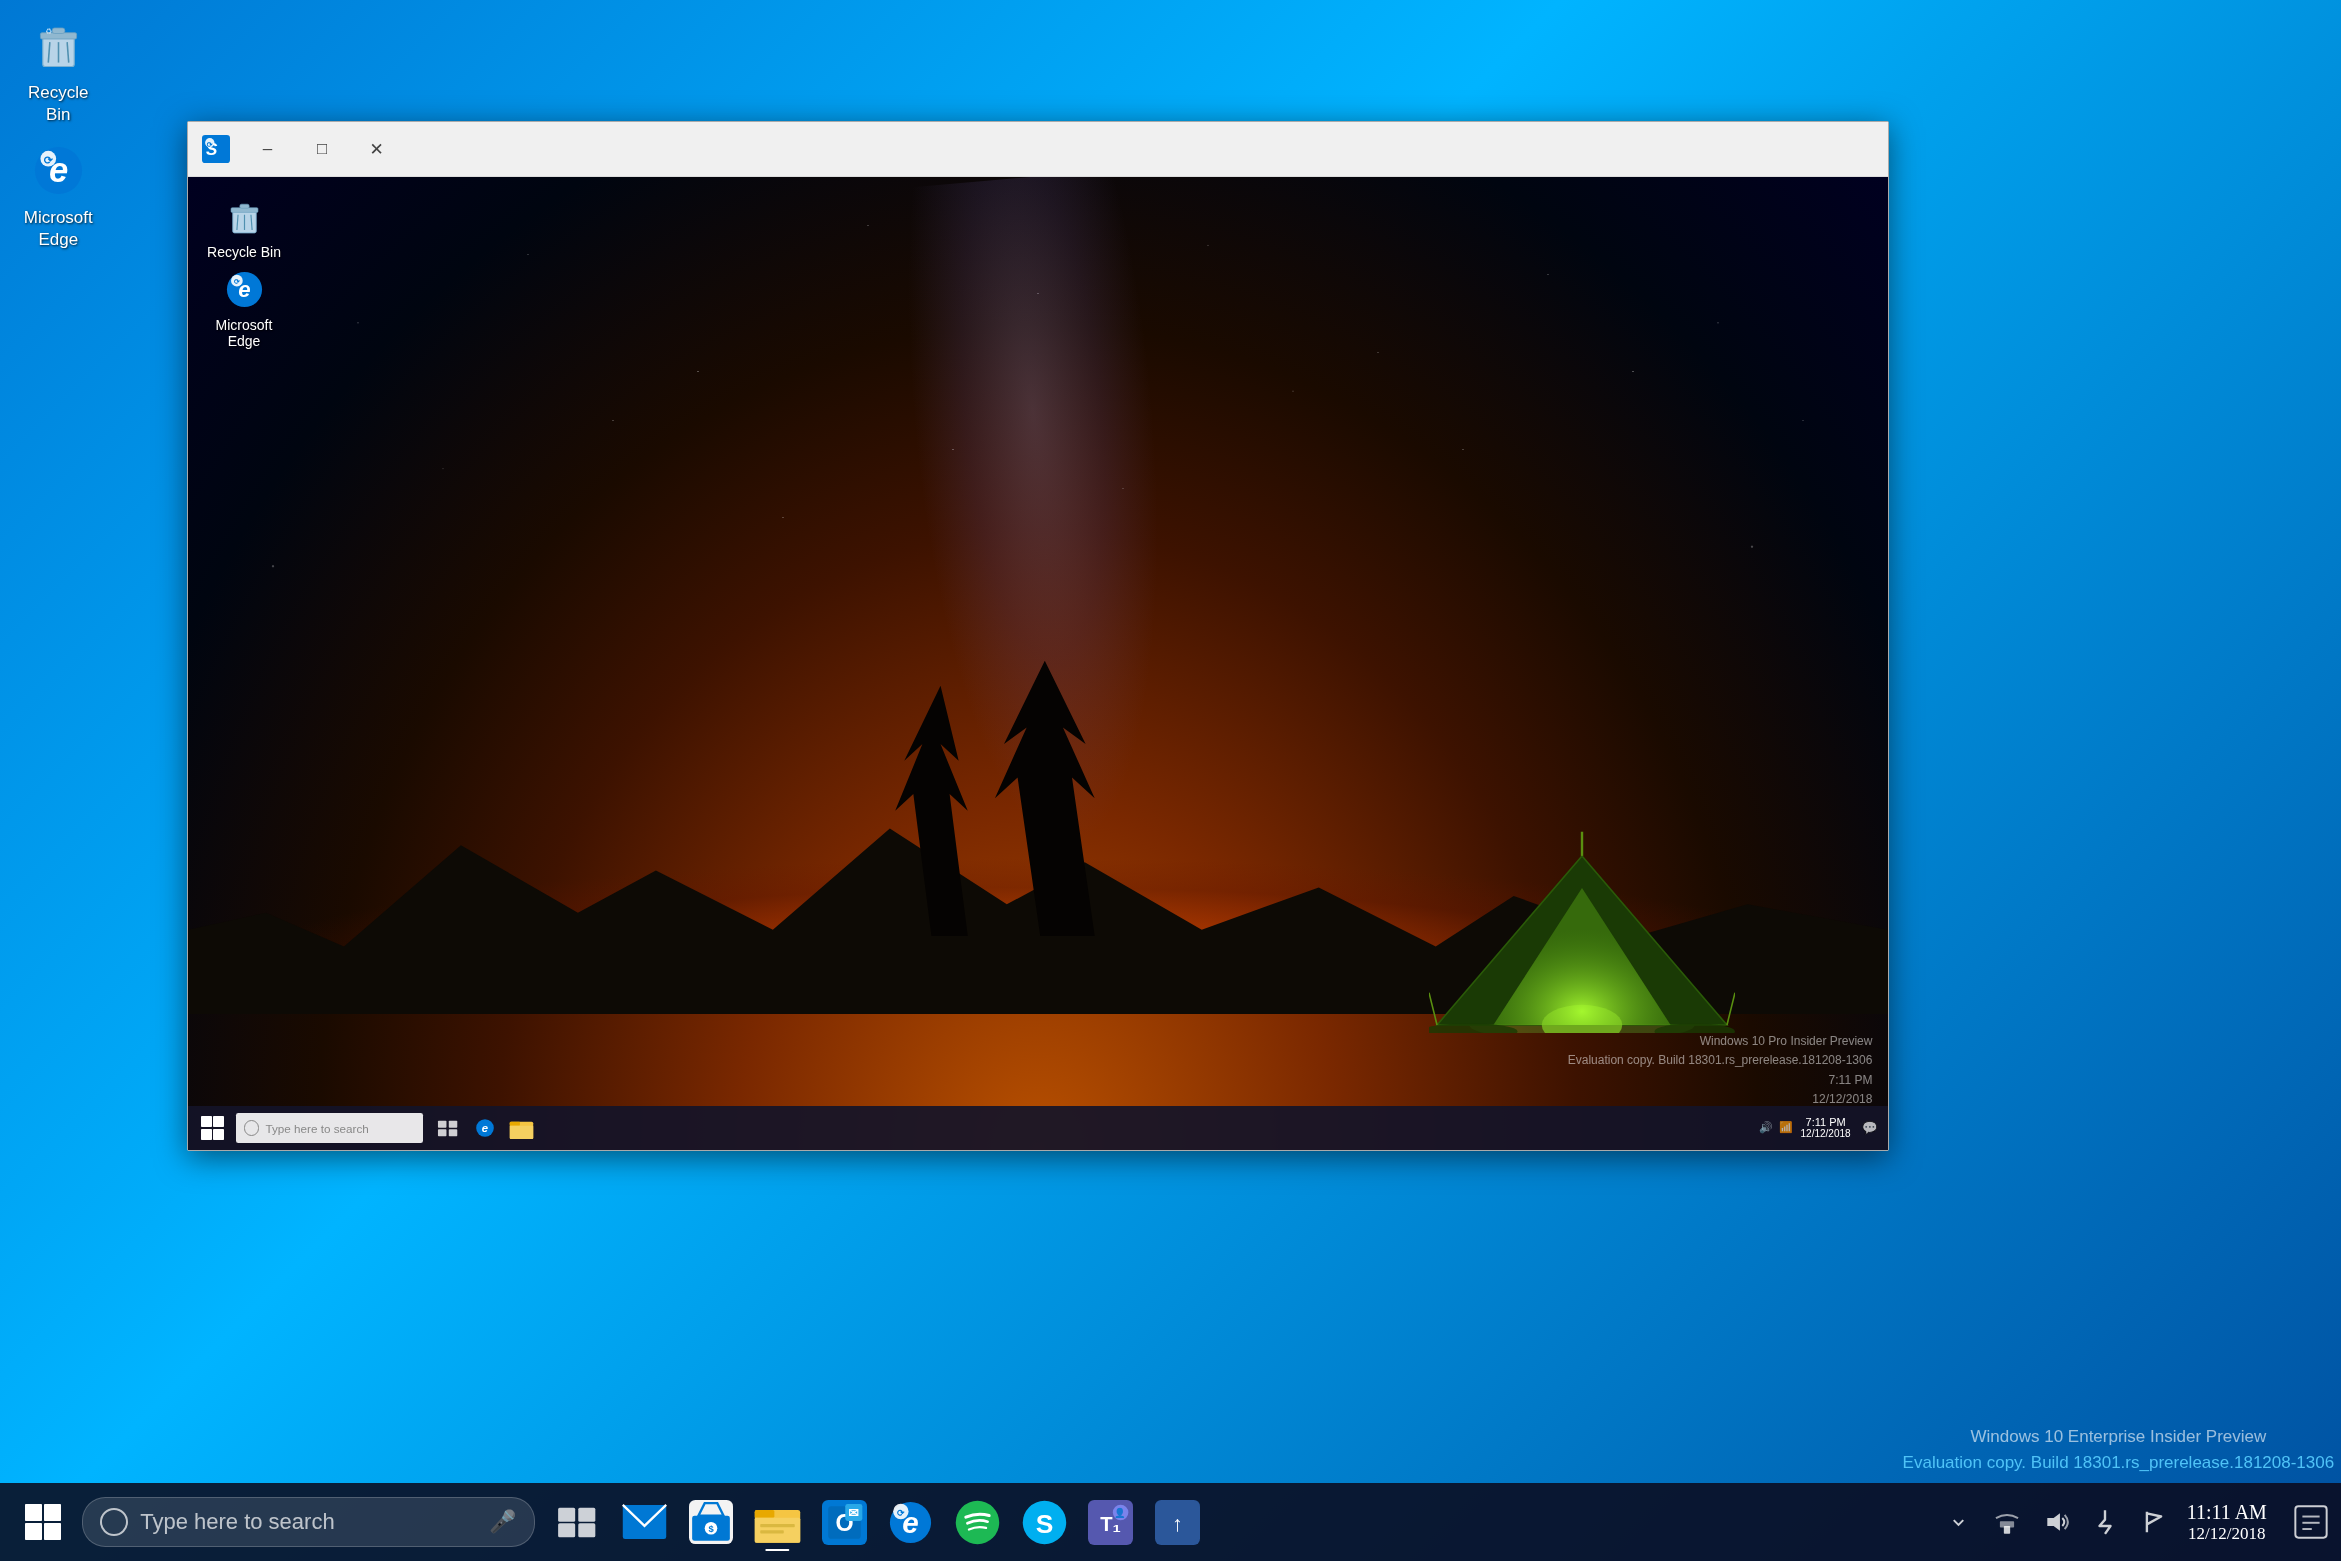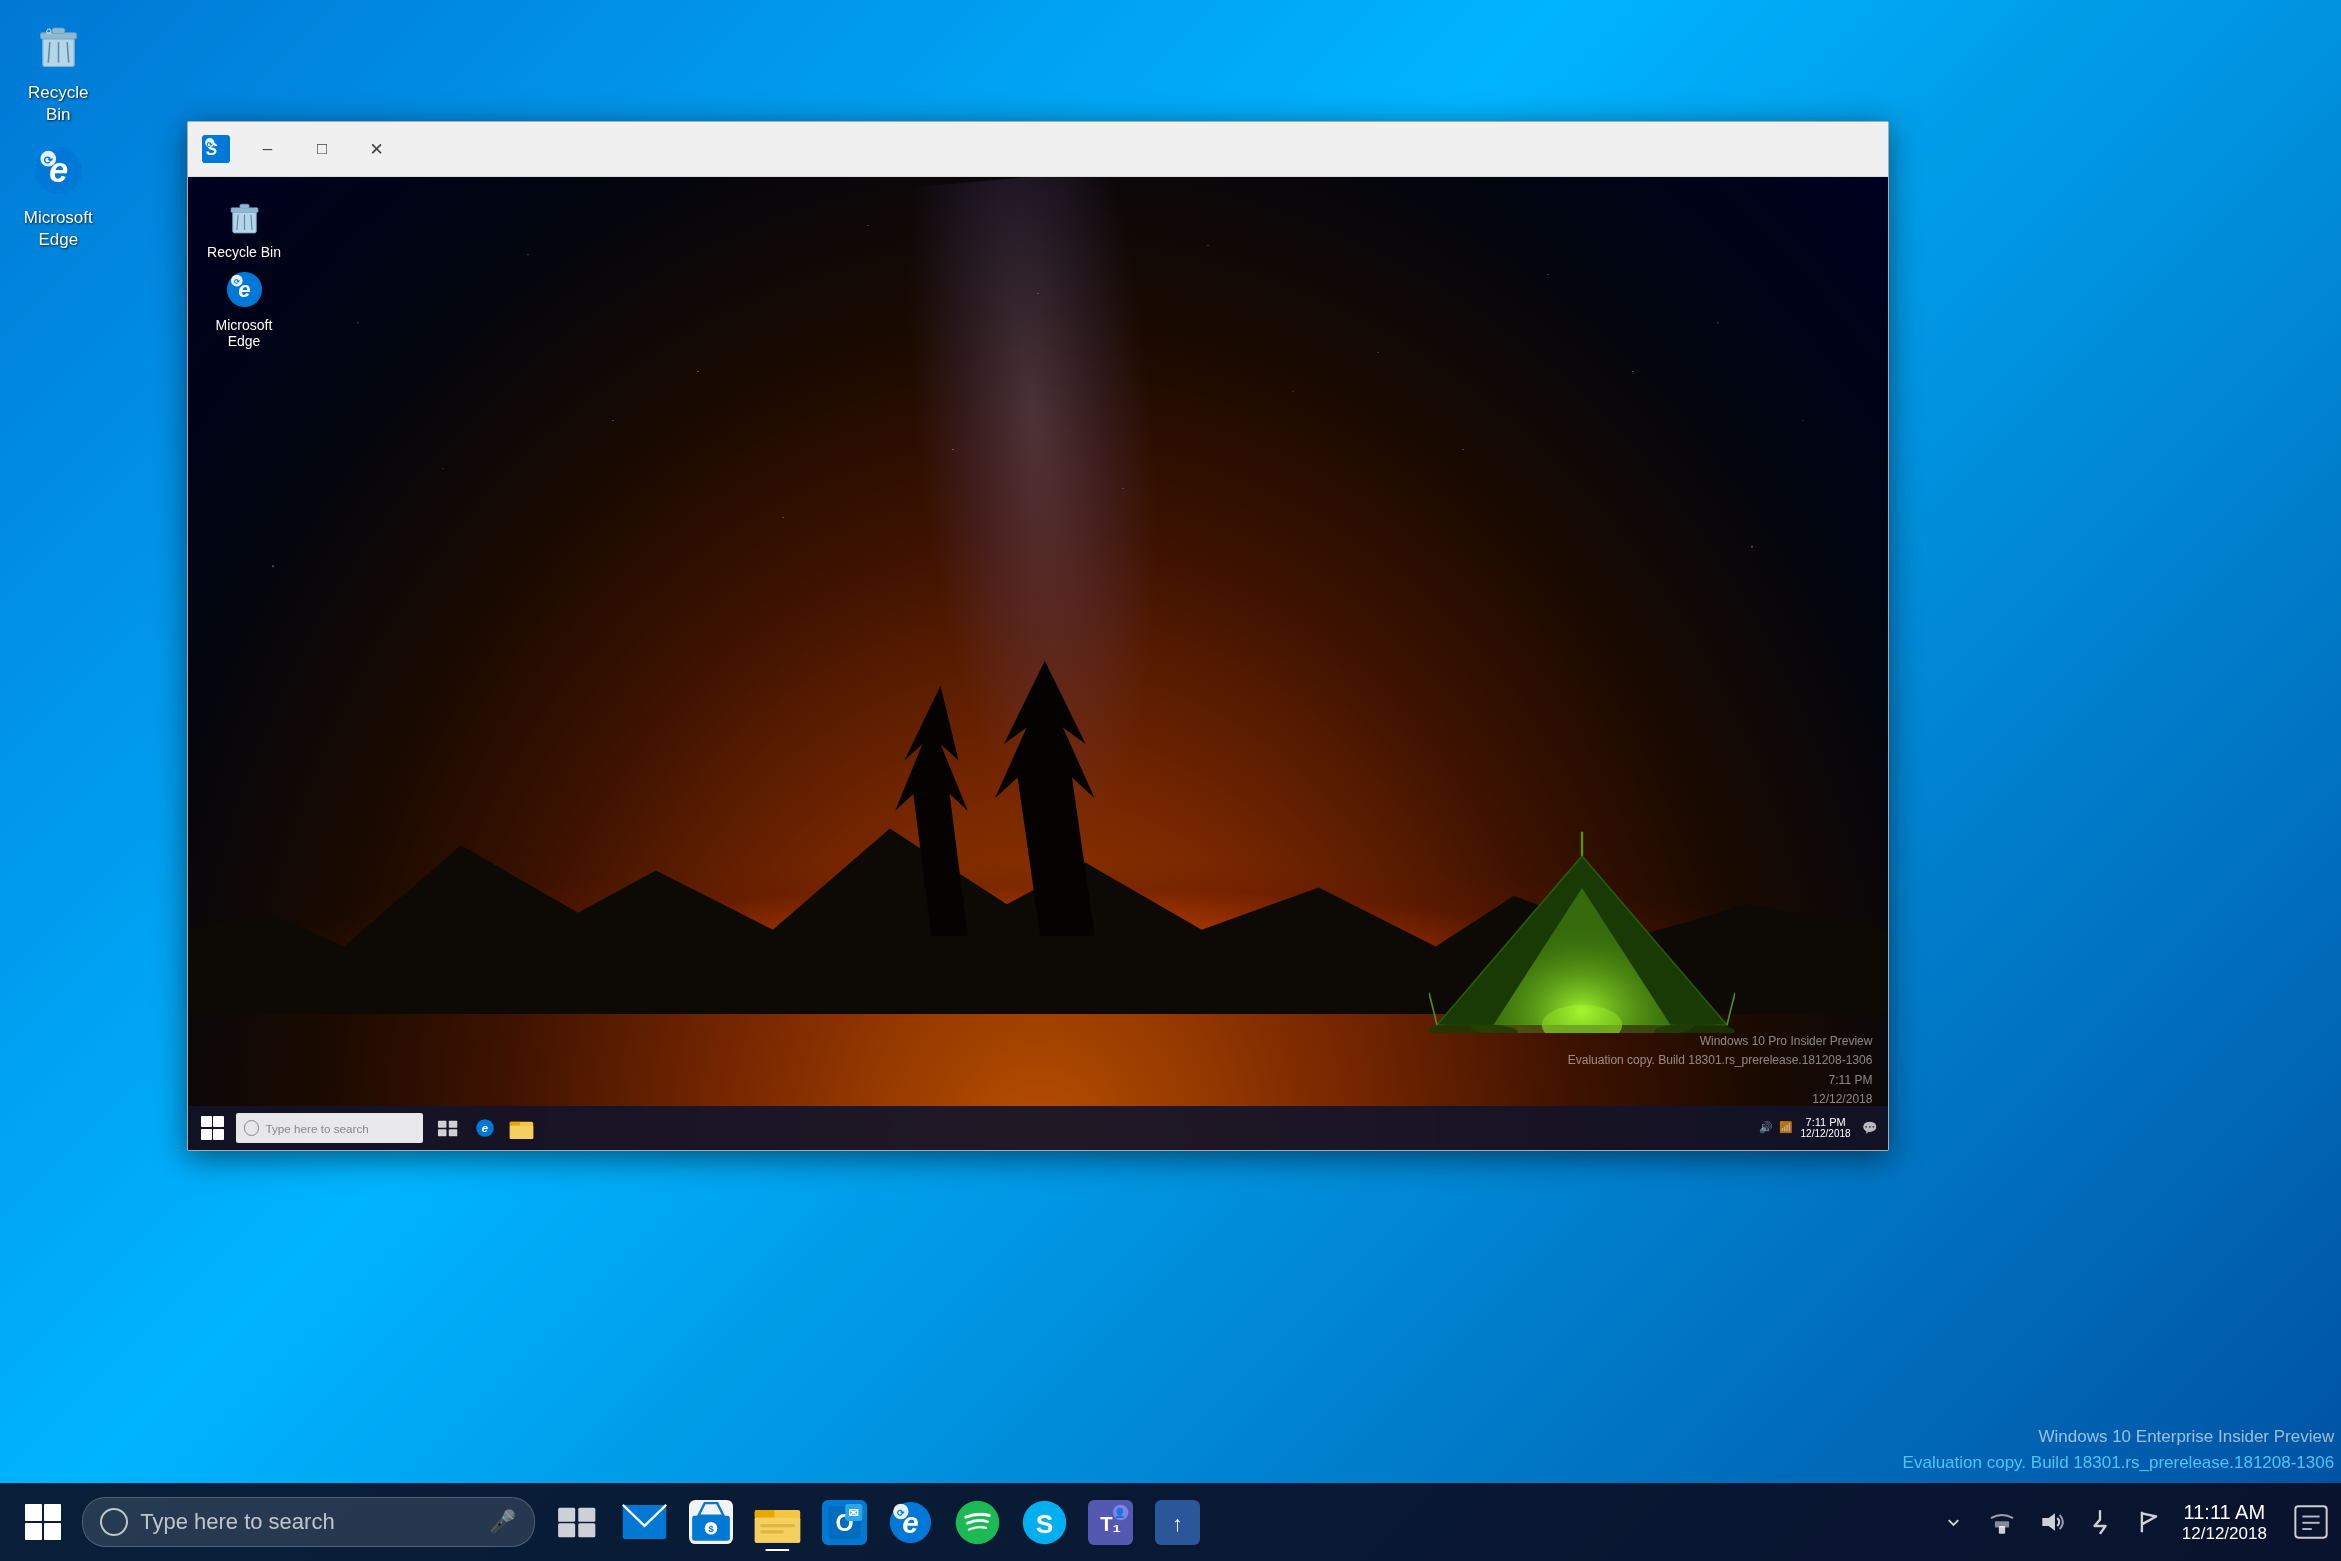--- a/index.html
+++ b/index.html
@@ -369,20 +369,21 @@
       cursor: pointer;
       border-radius: 3.1px;
       position: relative;
     }
 
     .outer-taskbar-right {
       margin-left: auto;
       display: flex;
       align-items: center;
       gap: 12.5px;
+      font-family: Liberation Serif, serif;
     }
 
     .outer-tray {
       display: flex;
       gap: 7.8px;
       align-items: center;
     }
 
     .outer-tray-icon {
       width: 41px;
@@ -415,21 +416,21 @@
       justify-content: center;
       cursor: pointer;
     }
 
     
     .system-notification {
       position: absolute;
       bottom: 86px;
       right: 7.8px;
       color: rgba(255,255,255,0.6);
-      text-align: right;
+      text-align: center;
       pointer-events: none;
       margin-top: 8px;
     }
     .system-notification-line {
       font-size: 17px;
       line-height: 1.5;
     }
     .system-notification-line.highlight {
       color: #4fc3f7;
     }

